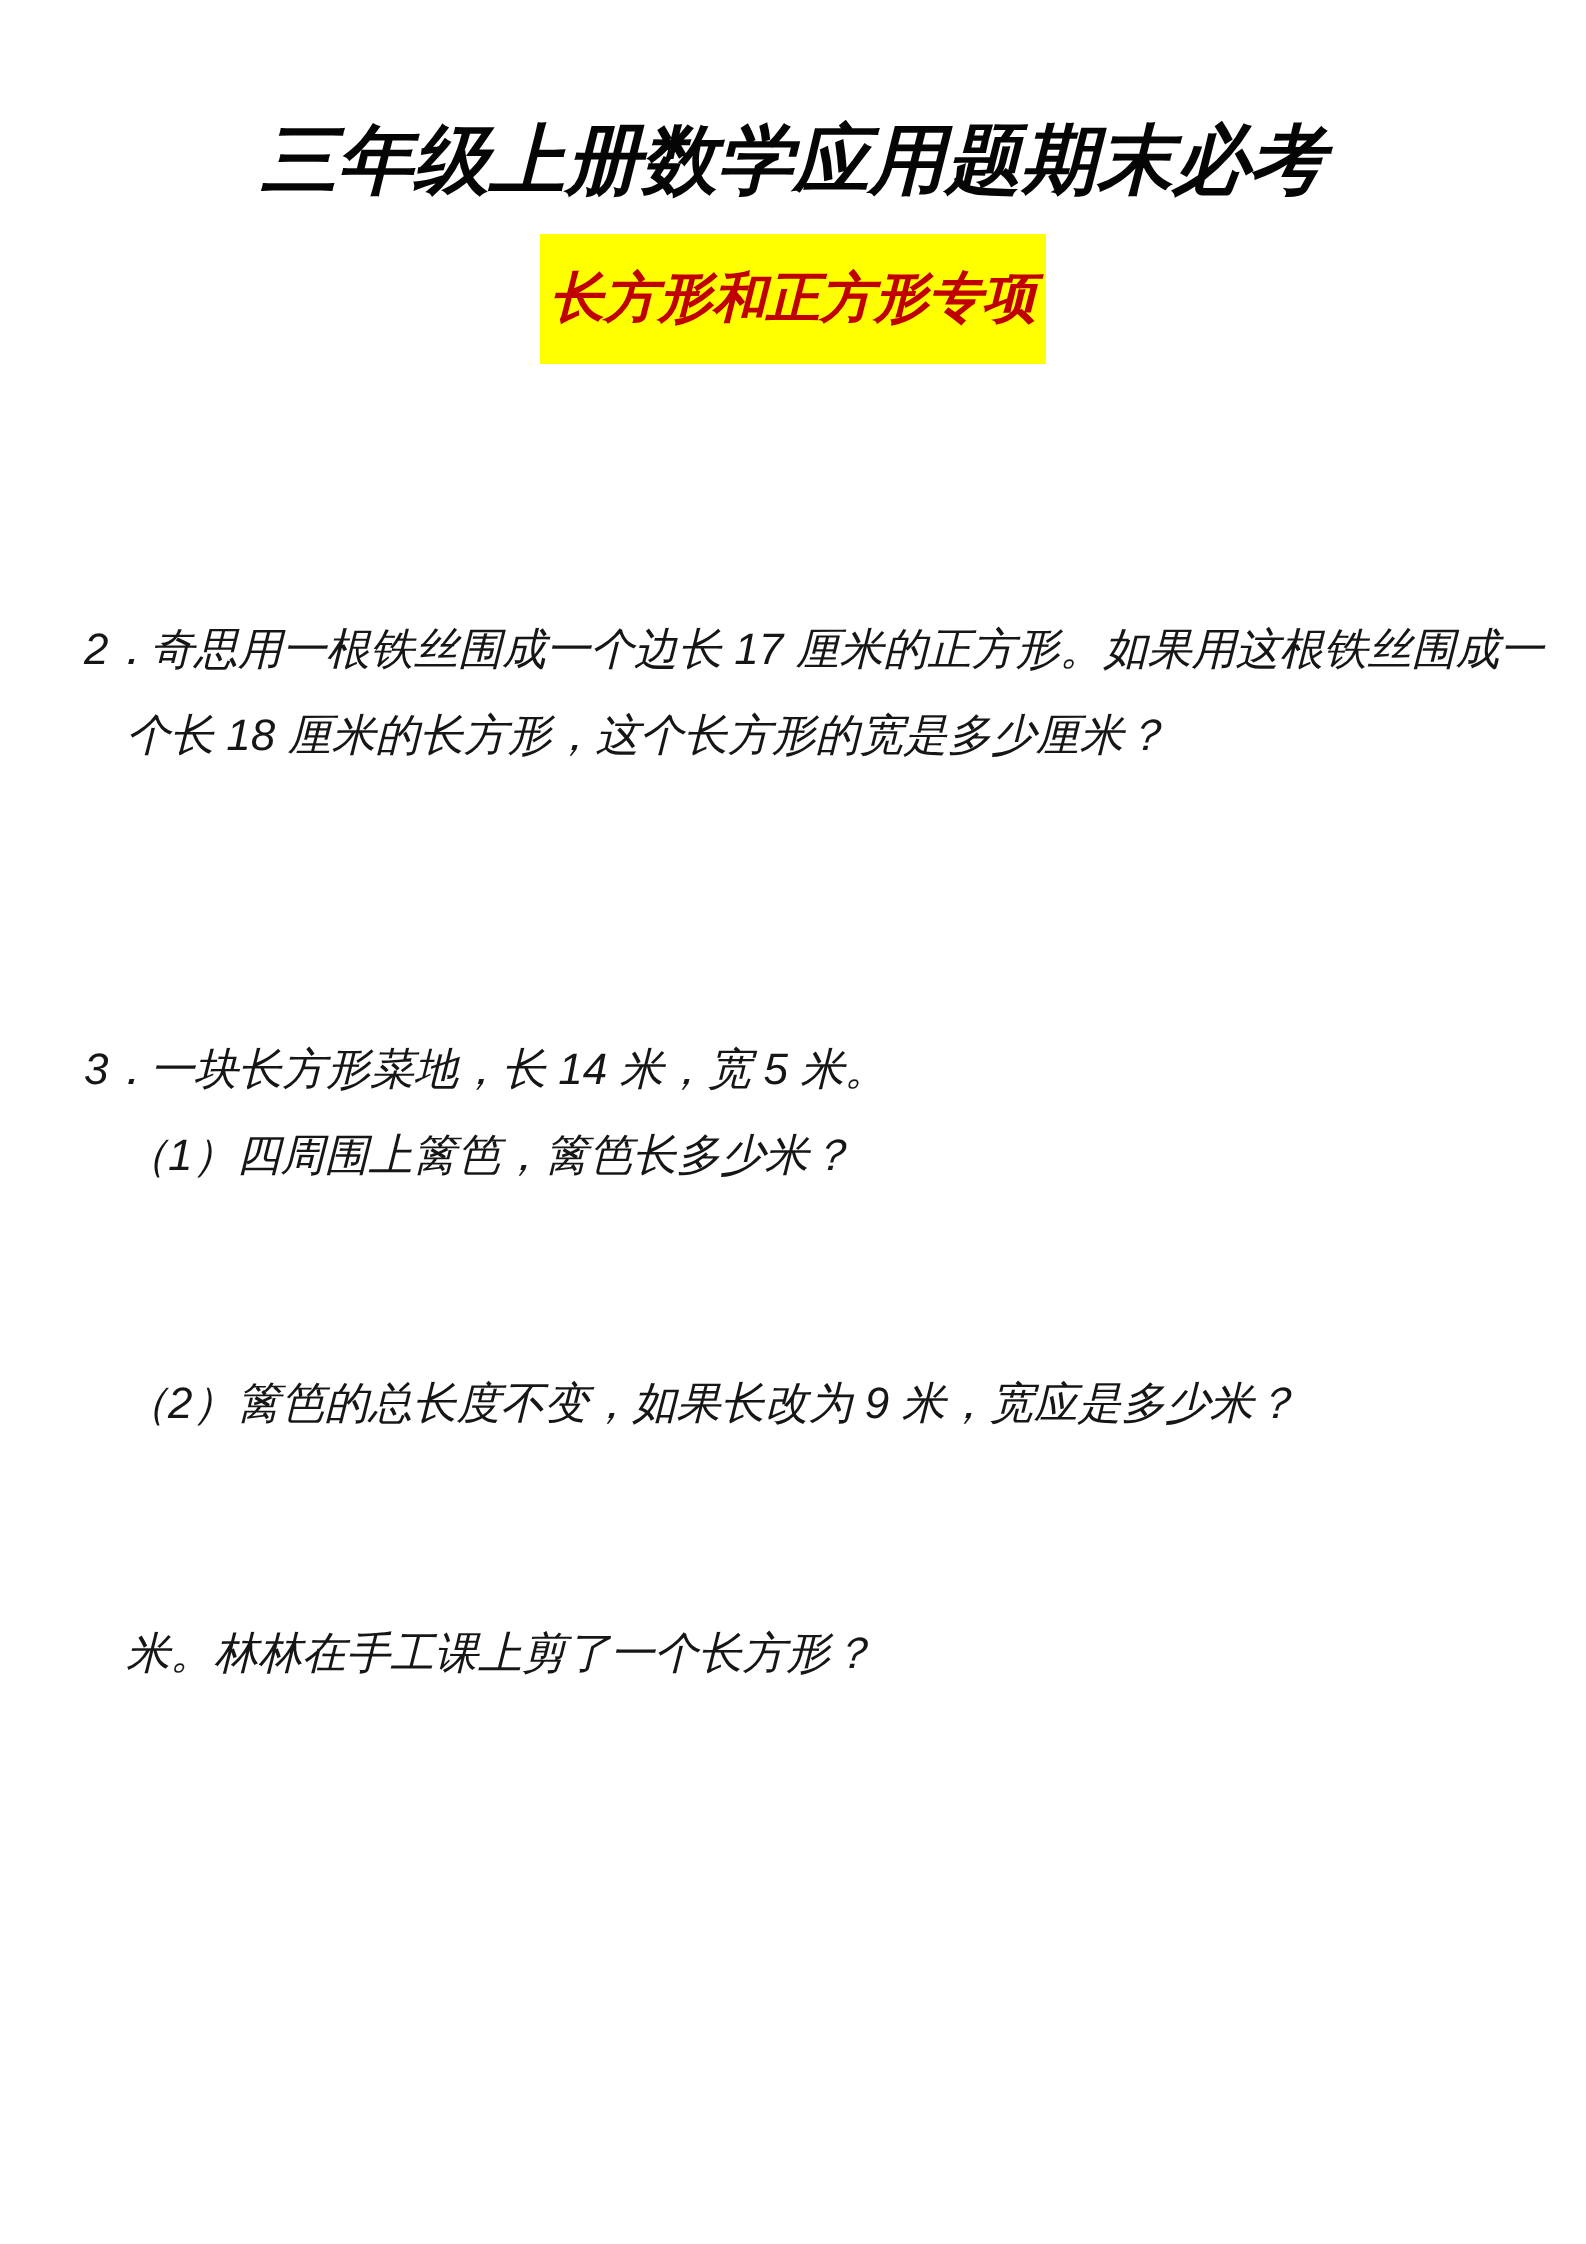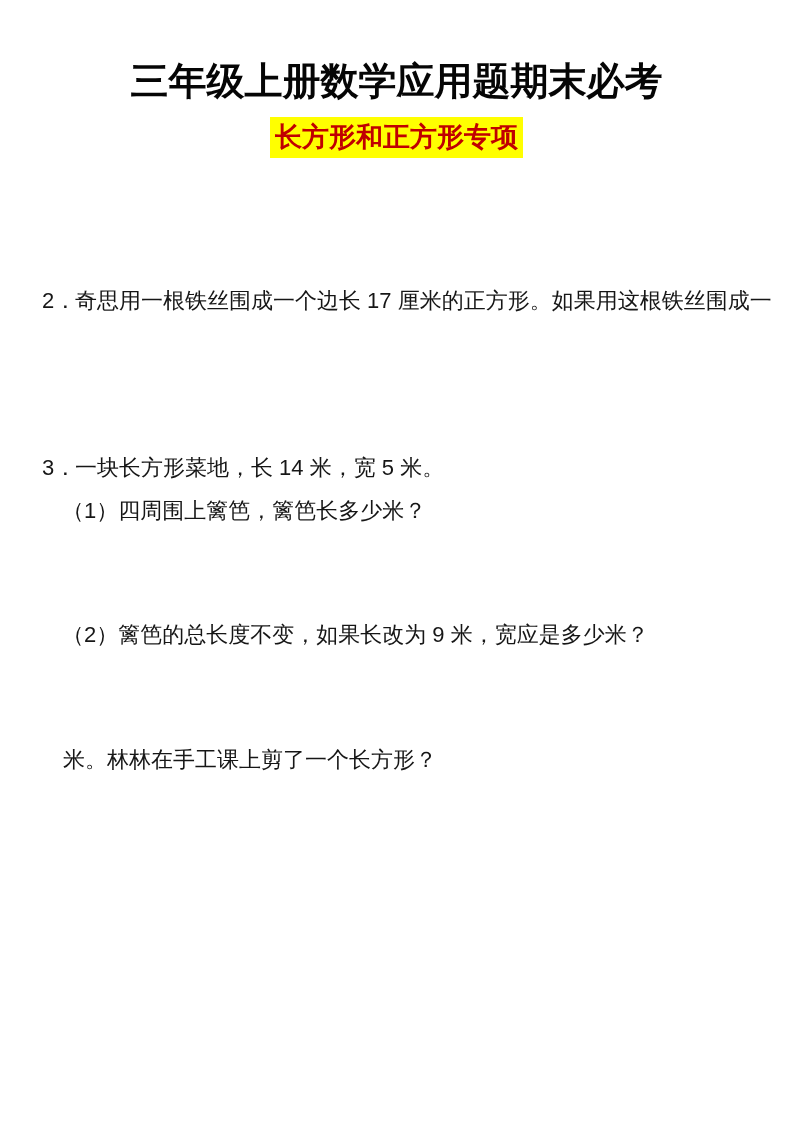--- a/index.html
+++ b/index.html
@@ -9,38 +9,39 @@
   }
   .page {
     position: relative;
     width: 793px;
     height: 1122px;
     margin: 0 auto;
     background: #ffffff;
     overflow: hidden;
     font-family: "Liberation Sans", "DejaVu Sans", sans-serif;
     color: #1a1a1a;
+    font-style: italic;
   }
   .doc-title {
     margin: 58px 0 0 0;
     text-align: center;
     font-size: 38px;
     font-weight: bold;
     line-height: 46px;
     letter-spacing: 0px;
     color: #050505;
     white-space: nowrap;
   }
   .subtitle-row {
     margin-top: 13px;
     text-align: center;
   }
   .subtitle-highlight {
     display: inline-block;
-    padding: 6px 5px;
+    padding: 18px 5px;
     font-size: 27px;
     font-weight: bold;
     line-height: 29px;
     white-space: nowrap;
   }
   .problems {
     margin-left: 42px;
     margin-right: 28px;
     font-size: 22px;
     line-height: 43px;
@@ -70,20 +71,21 @@
 
   <div class="subtitle-row">
     <span class="subtitle-highlight" style="background: rgb(255, 255, 0); color: rgb(192, 0, 0);">长方形和正方形专项</span>
   </div>
 
   <div class="problems">
 
 
     <div class="problem p2">
       <div class="line"><span class="num">2．</span><span>奇思用一根铁丝围成一个边长 17 厘米的正方形。如果用这根铁丝围成一</span></div>
+      <div class="line cont">个长 18 厘米的长方形，这个长方形的宽是多少厘米？</div>
     </div>
 
     <div class="problem p3">
       <div class="line"><span class="num">3．</span><span>一块长方形菜地，长 14 米，宽 5 米。</span></div>
       <div class="line subq">（1）四周围上篱笆，篱笆长多少米？</div>
       <div class="line subq p3sub2">（2）篱笆的总长度不变，如果长改为 9 米，宽应是多少米？</div>
     </div>
 
     <div class="problem p4">
       <div class="line cont">米。林林在手工课上剪了一个长方形？</div>

